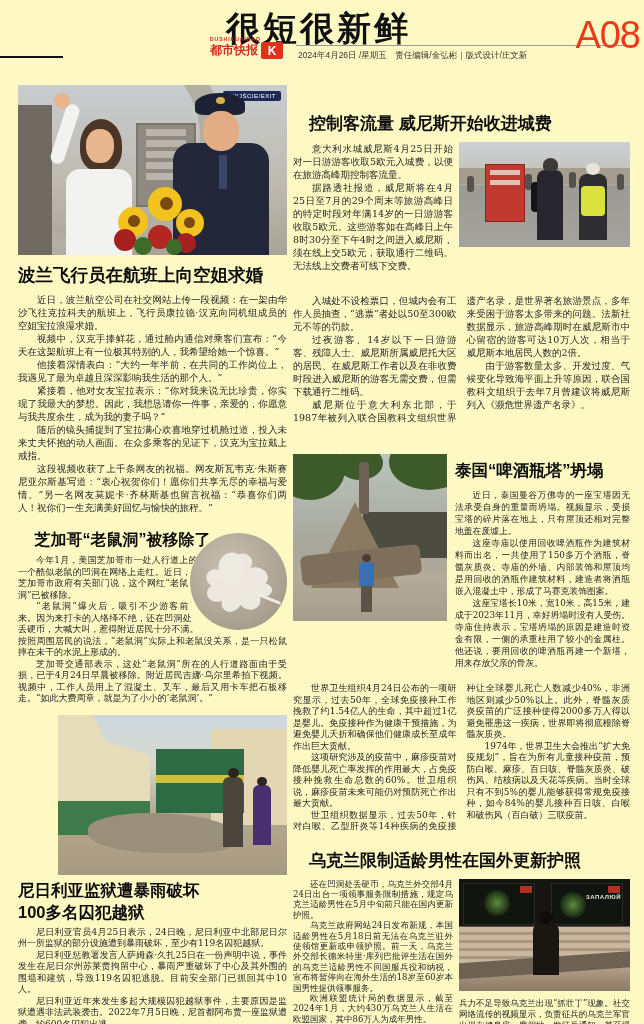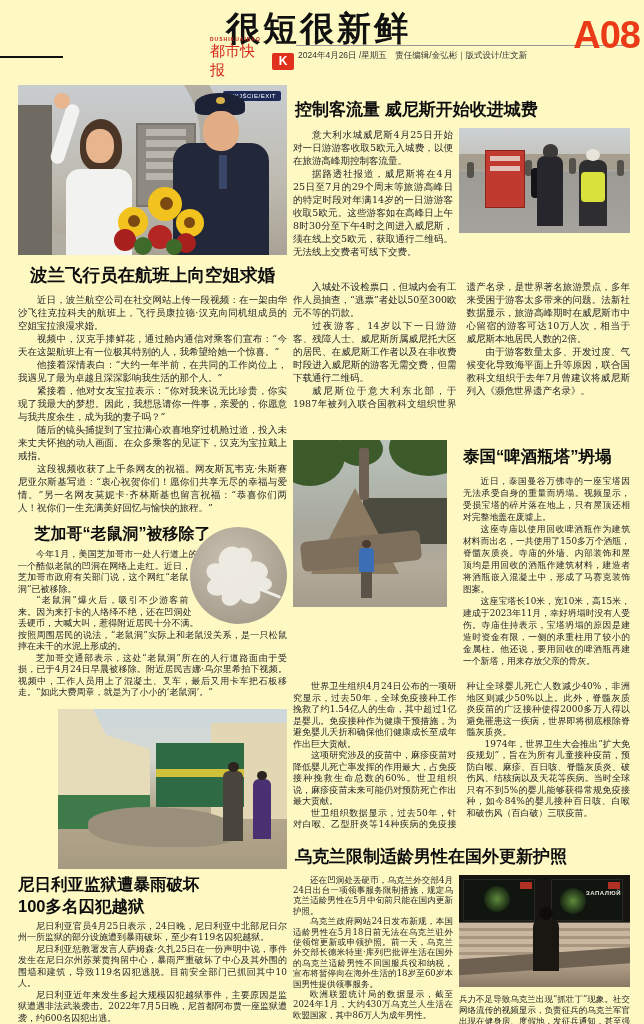--- a/index.html
+++ b/index.html
@@ -5,31 +5,31 @@
   html,body{margin:0;padding:0;background:#e8e8e8;}
   .page{position:relative;width:644px;height:1024px;background:#fef9c3;overflow:hidden;
         font-family:"DejaVu Serif",serif;color:#222;}
   
   .main-title{position:absolute;left:226px;top:6px;width:210px;font-family:"Liberation Sans",sans-serif;
         font-weight:700;font-size:34px;letter-spacing:3px;color:#111;}
   .hdr-line-left{position:absolute;left:0;top:56px;width:63px;height:2px;background:#111;}
   .brand{position:absolute;left:210px;top:36px;width:84px;}
   .brand-latin{font-family:"Liberation Sans",sans-serif;font-size:5px;letter-spacing:1px;color:#c22318;font-weight:700;}
   .brand-row{display:flex;align-items:center;gap:3px;}
-  .brand-cn{font-family:"Liberation Sans",sans-serif;font-weight:400;font-size:15px;color:#d42a20;}
+  .brand-cn{font-family:"Liberation Sans",sans-serif;font-weight:700;font-size:12px;color:#d42a20;}
   .k-logo{width:22px;height:17px;background:#e0311c;color:#fff;font-family:"Liberation Sans",sans-serif;
         font-weight:700;font-size:12px;display:flex;align-items:center;justify-content:center;border-radius:2px;}
   .hdr-rule{position:absolute;left:296px;top:45px;width:336px;height:1px;background:#9a9a9a;}
   .dateline{position:absolute;left:298px;top:50px;font-family:"Liberation Sans",sans-serif;font-size:8.5px;color:#333;}
   .page-num{position:absolute;right:4px;top:14px;font-family:"Liberation Sans",sans-serif;
-        font-weight:700;font-size:38px;color:#ea3a18;letter-spacing:-1px;}
+        font-weight:400;font-size:38px;color:#ea3a18;letter-spacing:-1px;}
   
   .col-left{position:absolute;left:18px;top:85px;width:269px;}
   .col-right{position:absolute;left:293px;top:96px;width:337px;}
-  .h1{font-family:"Liberation Sans",sans-serif;font-weight:700;color:#0d0d0d;margin:2px;}
+  .h1{font-family:"Liberation Sans",sans-serif;font-weight:700;color:#0d0d0d;margin:16px;}
   .body p{margin:0;text-indent:2em;text-align:justify;color:#262626;}
   .b95 p{font-size:9.5px;line-height:13px;}
   .b90 p{font-size:9px;line-height:11.5px;}
   .b88 p{font-size:8.8px;line-height:12px;}
   .b85 p{font-size:8.5px;line-height:10.4px;}
   .cols2{column-count:2;column-gap:10px;}
   
   .ph{position:relative;overflow:hidden;background:#ccc;}
   
   .ph-pilot{width:269px;height:170px;background:linear-gradient(180deg,#c9cdd0 0%,#bdb9ae 60%,#a9a296 100%);}
@@ -152,21 +152,21 @@
           <i class="fl" style="left:14px;top:34px;width:12px;height:12px;background:#7a4a12;"></i>
           <i class="fl" style="left:46px;top:16px;width:13px;height:13px;background:#7a4a12;"></i>
           <i class="fl" style="left:70px;top:36px;width:11px;height:11px;background:#7a4a12;"></i>
           <i class="fl" style="left:0px;top:48px;width:22px;height:22px;background:#a8201e;"></i>
           <i class="fl" style="left:34px;top:44px;width:24px;height:24px;background:#b32622;"></i>
           <i class="fl" style="left:62px;top:52px;width:20px;height:20px;background:#a8201e;"></i>
           <i class="fl" style="left:20px;top:56px;width:18px;height:18px;background:#3f6b2a;"></i>
           <i class="fl" style="left:52px;top:58px;width:16px;height:16px;background:#3f6b2a;"></i>
         </div>
       </div>
-      <div class="h1" style="font-size:17.5px;text-align:center;margin:8px 0 6px;">波兰飞行员在航班上向空姐求婚</div>
+      <div class="h1" style="font-size:17.5px;text-align:left;margin:8px 0 6px;">波兰飞行员在航班上向空姐求婚</div>
       <div class="body b95">
         <p>近日，波兰航空公司在社交网站上传一段视频：在一架由华沙飞往克拉科夫的航班上，飞行员康拉德·汉克向同机组成员的空姐宝拉浪漫求婚。</p>
         <p>视频中，汉克手捧鲜花，通过舱内通信对乘客们宣布：“今天在这架航班上有一位极其特别的人，我希望给她一个惊喜。”</p>
         <p>他接着深情表白：“大约一年半前，在共同的工作岗位上，我遇见了最为卓越且深深影响我生活的那个人。”</p>
         <p>紧接着，他对女友宝拉表示：“你对我来说无比珍贵，你实现了我最大的梦想。因此，我想恳请你一件事，亲爱的，你愿意与我共度余生，成为我的妻子吗？”</p>
         <p>随后的镜头捕捉到了宝拉满心欢喜地穿过机舱过道，投入未来丈夫怀抱的动人画面。在众多乘客的见证下，汉克为宝拉戴上戒指。</p>
         <p>这段视频收获了上千条网友的祝福。网友斯瓦韦克·朱斯赛尼亚尔斯基写道：“衷心祝贺你们！愿你们共享无尽的幸福与爱情。”另一名网友莫妮卡·齐林斯基也留言祝福：“恭喜你们两人！祝你们一生充满美好回忆与愉快的旅程。”</p>
       </div>
     </div>
 
@@ -237,21 +237,21 @@
         </div>
       </div>
       <div class="body b95 cols2" style="margin-top:22px;">
         <p>入城处不设检票口，但城内会有工作人员抽查，“逃票”者处以50至300欧元不等的罚款。</p>
         <p>过夜游客、14岁以下一日游游客、残障人士、威尼斯所属威尼托大区的居民、在威尼斯工作者以及在非收费时段进入威尼斯的游客无需交费，但需下载通行二维码。</p>
         <p>威尼斯位于意大利东北部，于1987年被列入联合国教科文组织世界遗产名录，是世界著名旅游景点，多年来受困于游客太多带来的问题。法新社数据显示，旅游高峰期时在威尼斯市中心留宿的游客可达10万人次，相当于威尼斯本地居民人数的2倍。</p>
         <p>由于游客数量太多、开发过度、气候变化导致海平面上升等原因，联合国教科文组织于去年7月曾建议将威尼斯列入《濒危世界遗产名录》。</p>
       </div>
     </div>
 
-    <div style="display:flex;gap:16px;margin-top:30px;">
+    <div style="display:flex;gap:8px;margin-top:30px;">
       <div class="ph ph-thai" style="flex:0 0 154px;">
         <i class="thai-leaf" style="position:absolute;left:-18px;top:-14px;width:70px;height:60px;"></i>
         <i class="thai-leaf" style="position:absolute;left:96px;top:-20px;width:80px;height:56px;"></i>
         <i class="thai-leaf" style="position:absolute;left:44px;top:-8px;width:46px;height:34px;"></i>
         <div class="thai-wall"></div>
         <div class="thai-spire"></div>
         <div class="thai-ruin"></div>
         <div class="thai-ruin2"></div>
         <div class="thai-person"></div>
       </div>

